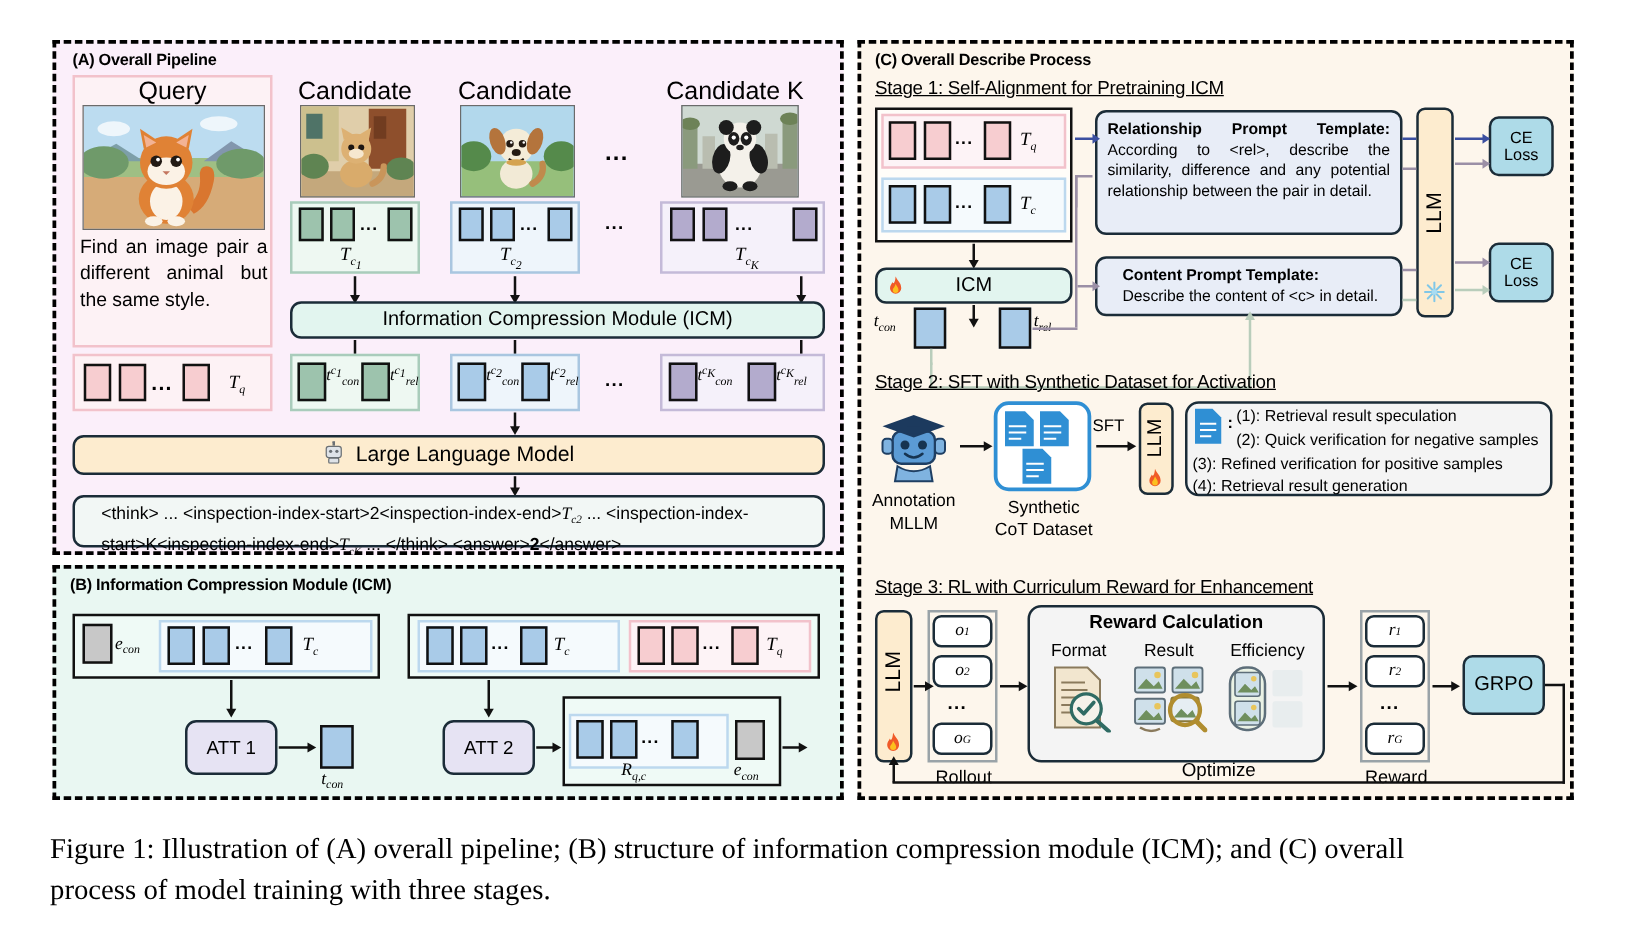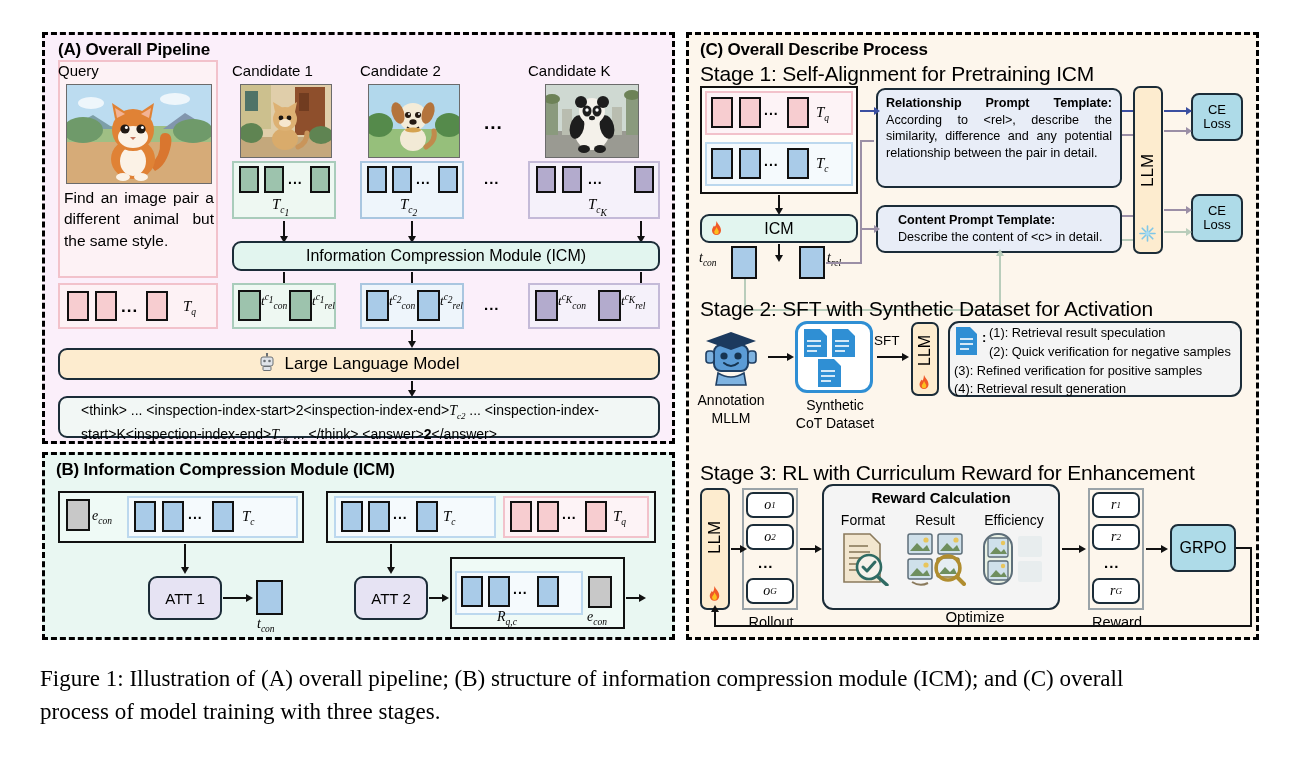--- a/index.html
+++ b/index.html
@@ -7,22 +7,22 @@
        font-family:"Liberation Sans","DejaVu Sans",sans-serif;color:#000;
        overflow:hidden;}
   .abs{position:absolute;box-sizing:border-box;}
 
   
   .panel{position:absolute;box-sizing:border-box;border:3px dashed #000;}
   #panelA{left:42px;top:32px;width:633px;height:412px;background:#fbeffa;}
   #panelB{left:42px;top:452px;width:633px;height:188px;background:#e9f7f2;}
   #panelC{left:686px;top:32px;width:573px;height:608px;background:#fdf6ec;}
 
-  .ptitle{position:absolute;font-weight:bold;font-size:17px;letter-spacing:-0.2px;text-align:center;}
-  .stitle{position:absolute;font-size:21px;letter-spacing:-0.2px;}
+  .ptitle{position:absolute;font-weight:bold;font-size:13px;letter-spacing:-0.2px;text-align:center;}
+  .stitle{position:absolute;font-size:15px;letter-spacing:-0.2px;text-decoration:underline;}
   .sqbox{position:absolute;box-sizing:border-box;border:2px solid #111;}
   .grp{position:absolute;box-sizing:border-box;border:2px solid #111;}
 
   .ctr{display:flex;align-items:center;justify-content:center;}
 
   
   .tk-pink{background:#f7cdd0;}
   .tk-blue{background:#a9cbe8;}
   .tk-green{background:#9dc3ad;}
   .tk-purple{background:#b3abcd;}
@@ -30,21 +30,21 @@
 
   .lbl{position:absolute;font-family:"Liberation Serif","DejaVu Serif",serif;
        font-style:italic;font-size:15px;white-space:nowrap;}
   .lbl sub{font-size:9.5px;font-style:italic;}
   .lbl sup{font-size:9.5px;font-style:italic;}
   .dots{position:absolute;font-weight:bold;font-size:17px;letter-spacing:1px;}
 
   .cap{position:absolute;left:40px;top:663px;width:1120px;
        font-family:"Liberation Serif","DejaVu Serif",serif;font-size:23px;line-height:1.42;}
 
-  .imgtitle{position:absolute;font-size:15px;text-align:left;}
+  .imgtitle{position:absolute;font-size:20px;text-align:center;}
   .photo{position:absolute;overflow:hidden;border:1px solid #6b6b6b;}
 
   .arrow{position:absolute;background:#111;}
   .ah{position:absolute;width:0;height:0;}
   .ah-d{border-left:4.5px solid transparent;border-right:4.5px solid transparent;border-top:7px solid #111;}
   .ah-r{border-top:4.5px solid transparent;border-bottom:4.5px solid transparent;border-left:7px solid #111;}
   .ah-u{border-left:4.5px solid transparent;border-right:4.5px solid transparent;border-bottom:7px solid #111;}
 
   .vtext{position:absolute;writing-mode:vertical-rl;transform:rotate(180deg);
          display:flex;align-items:center;justify-content:center;}

